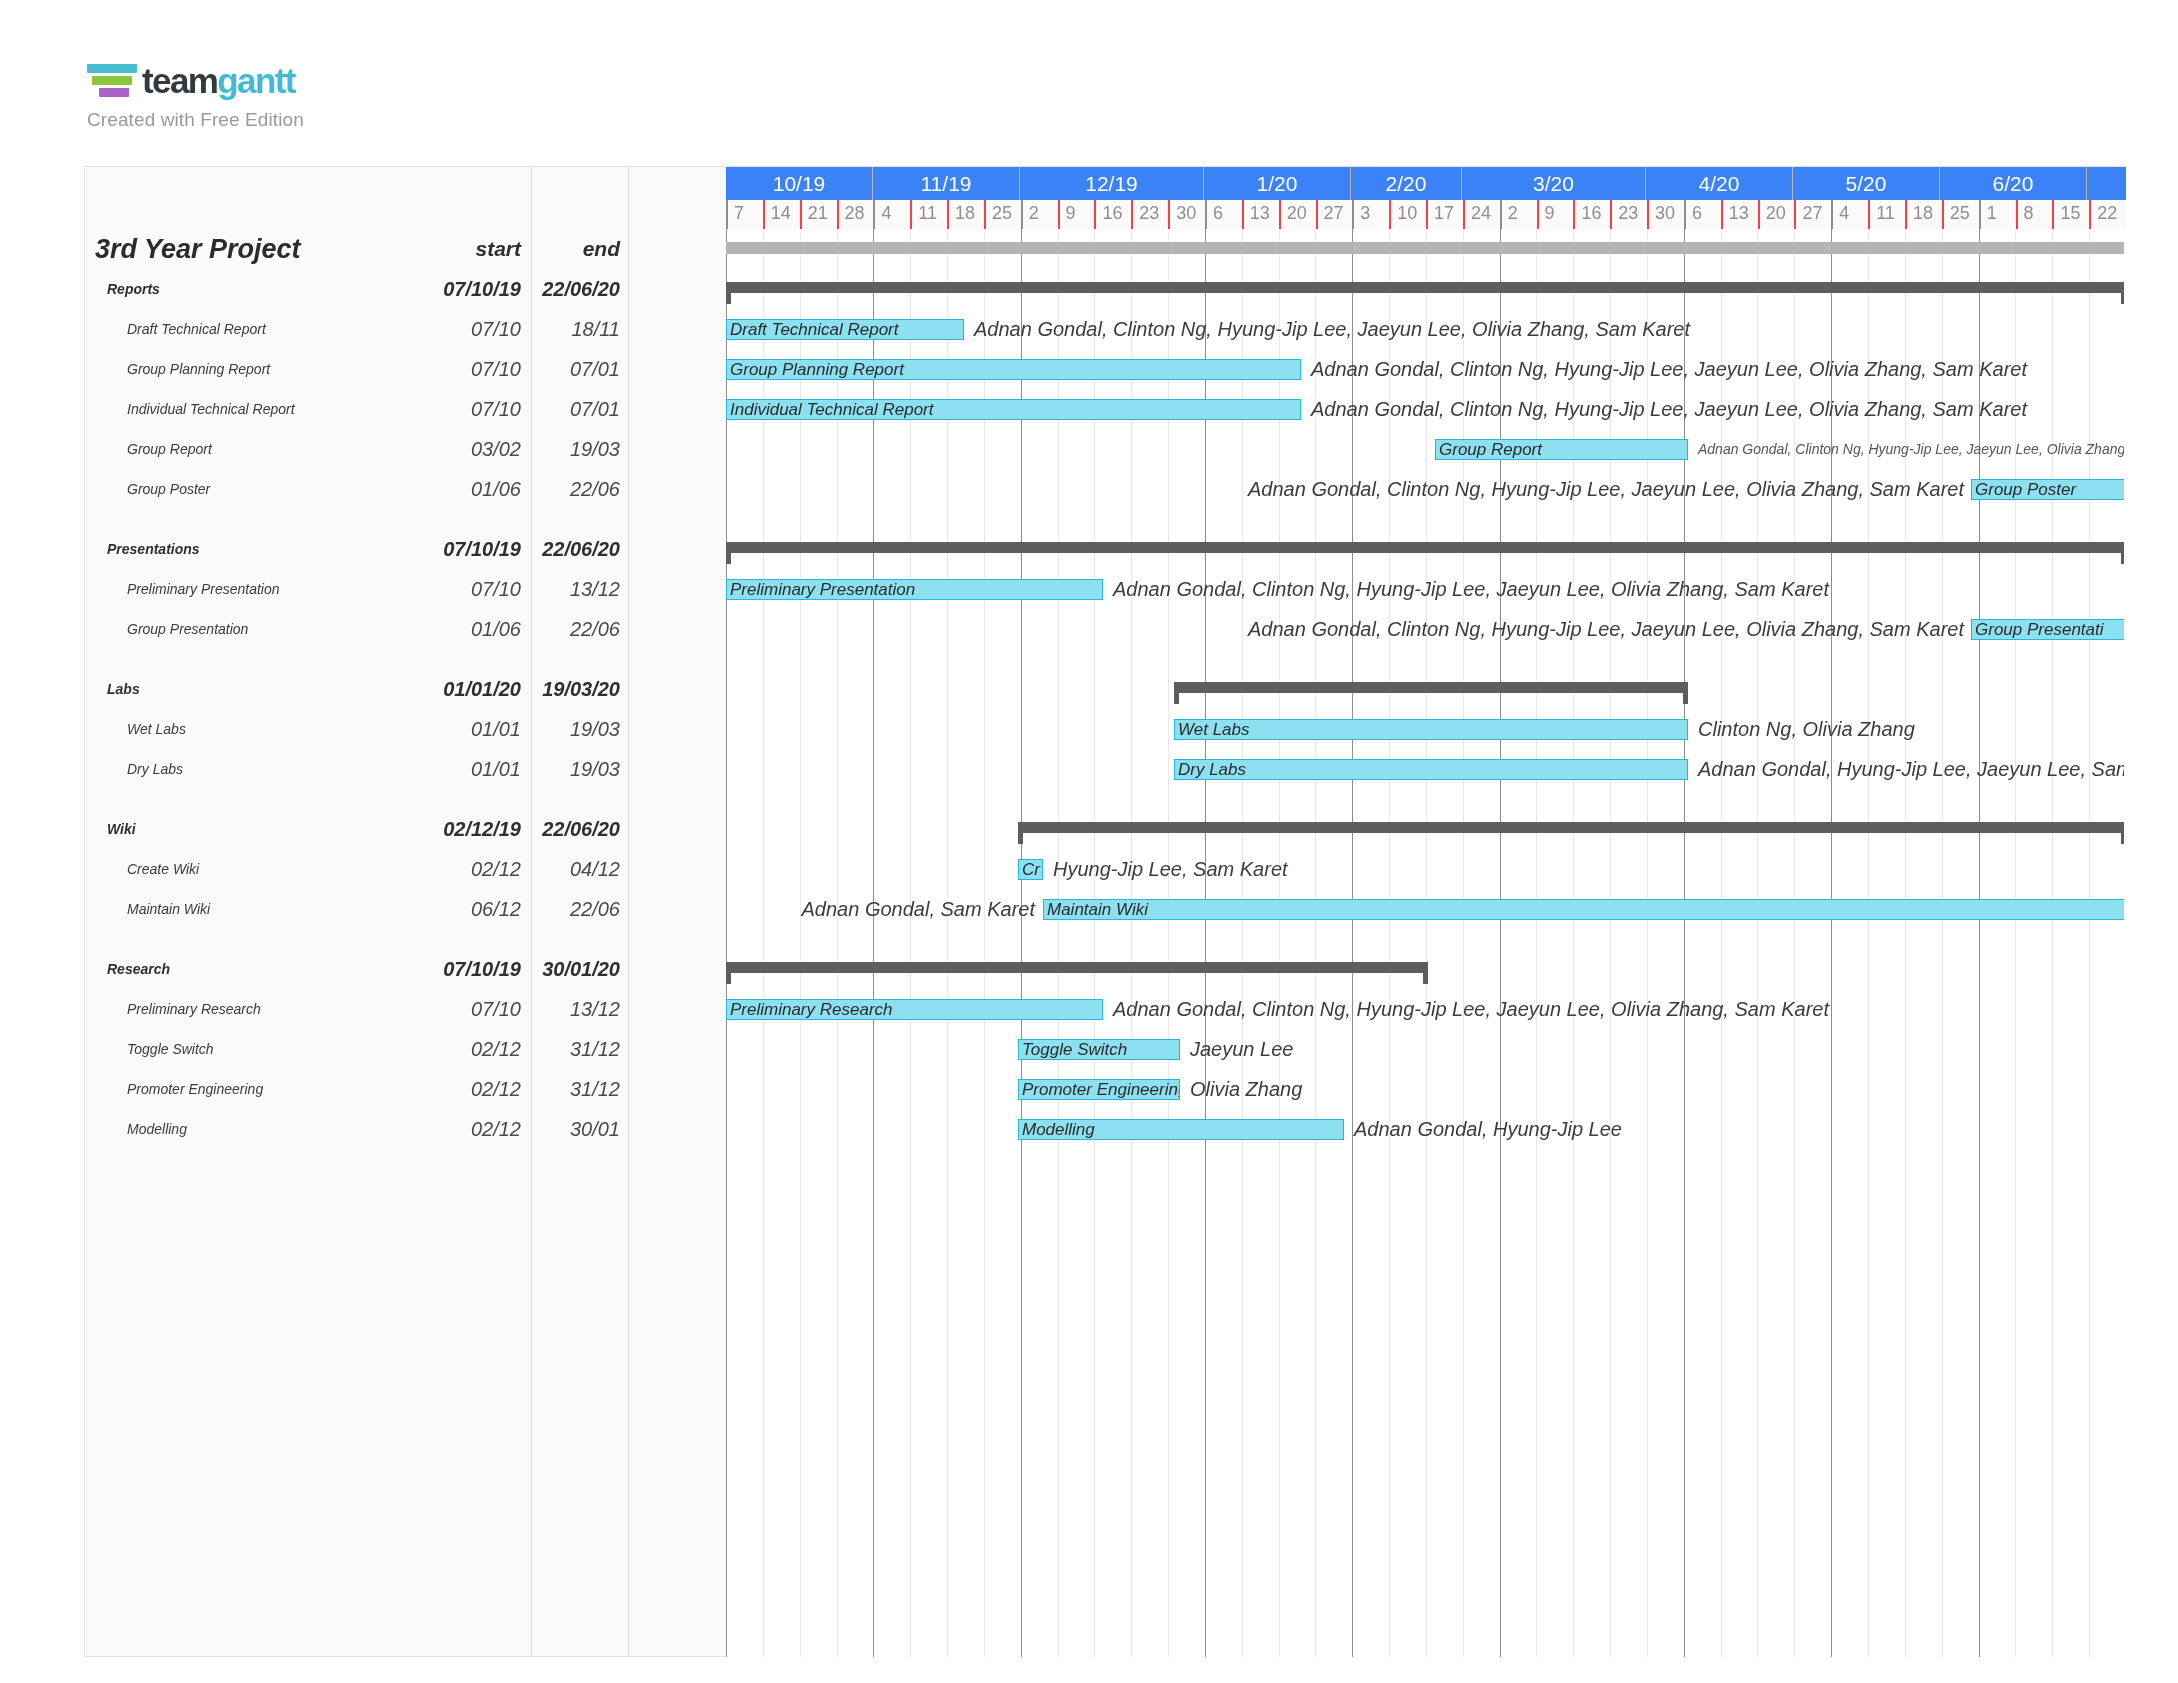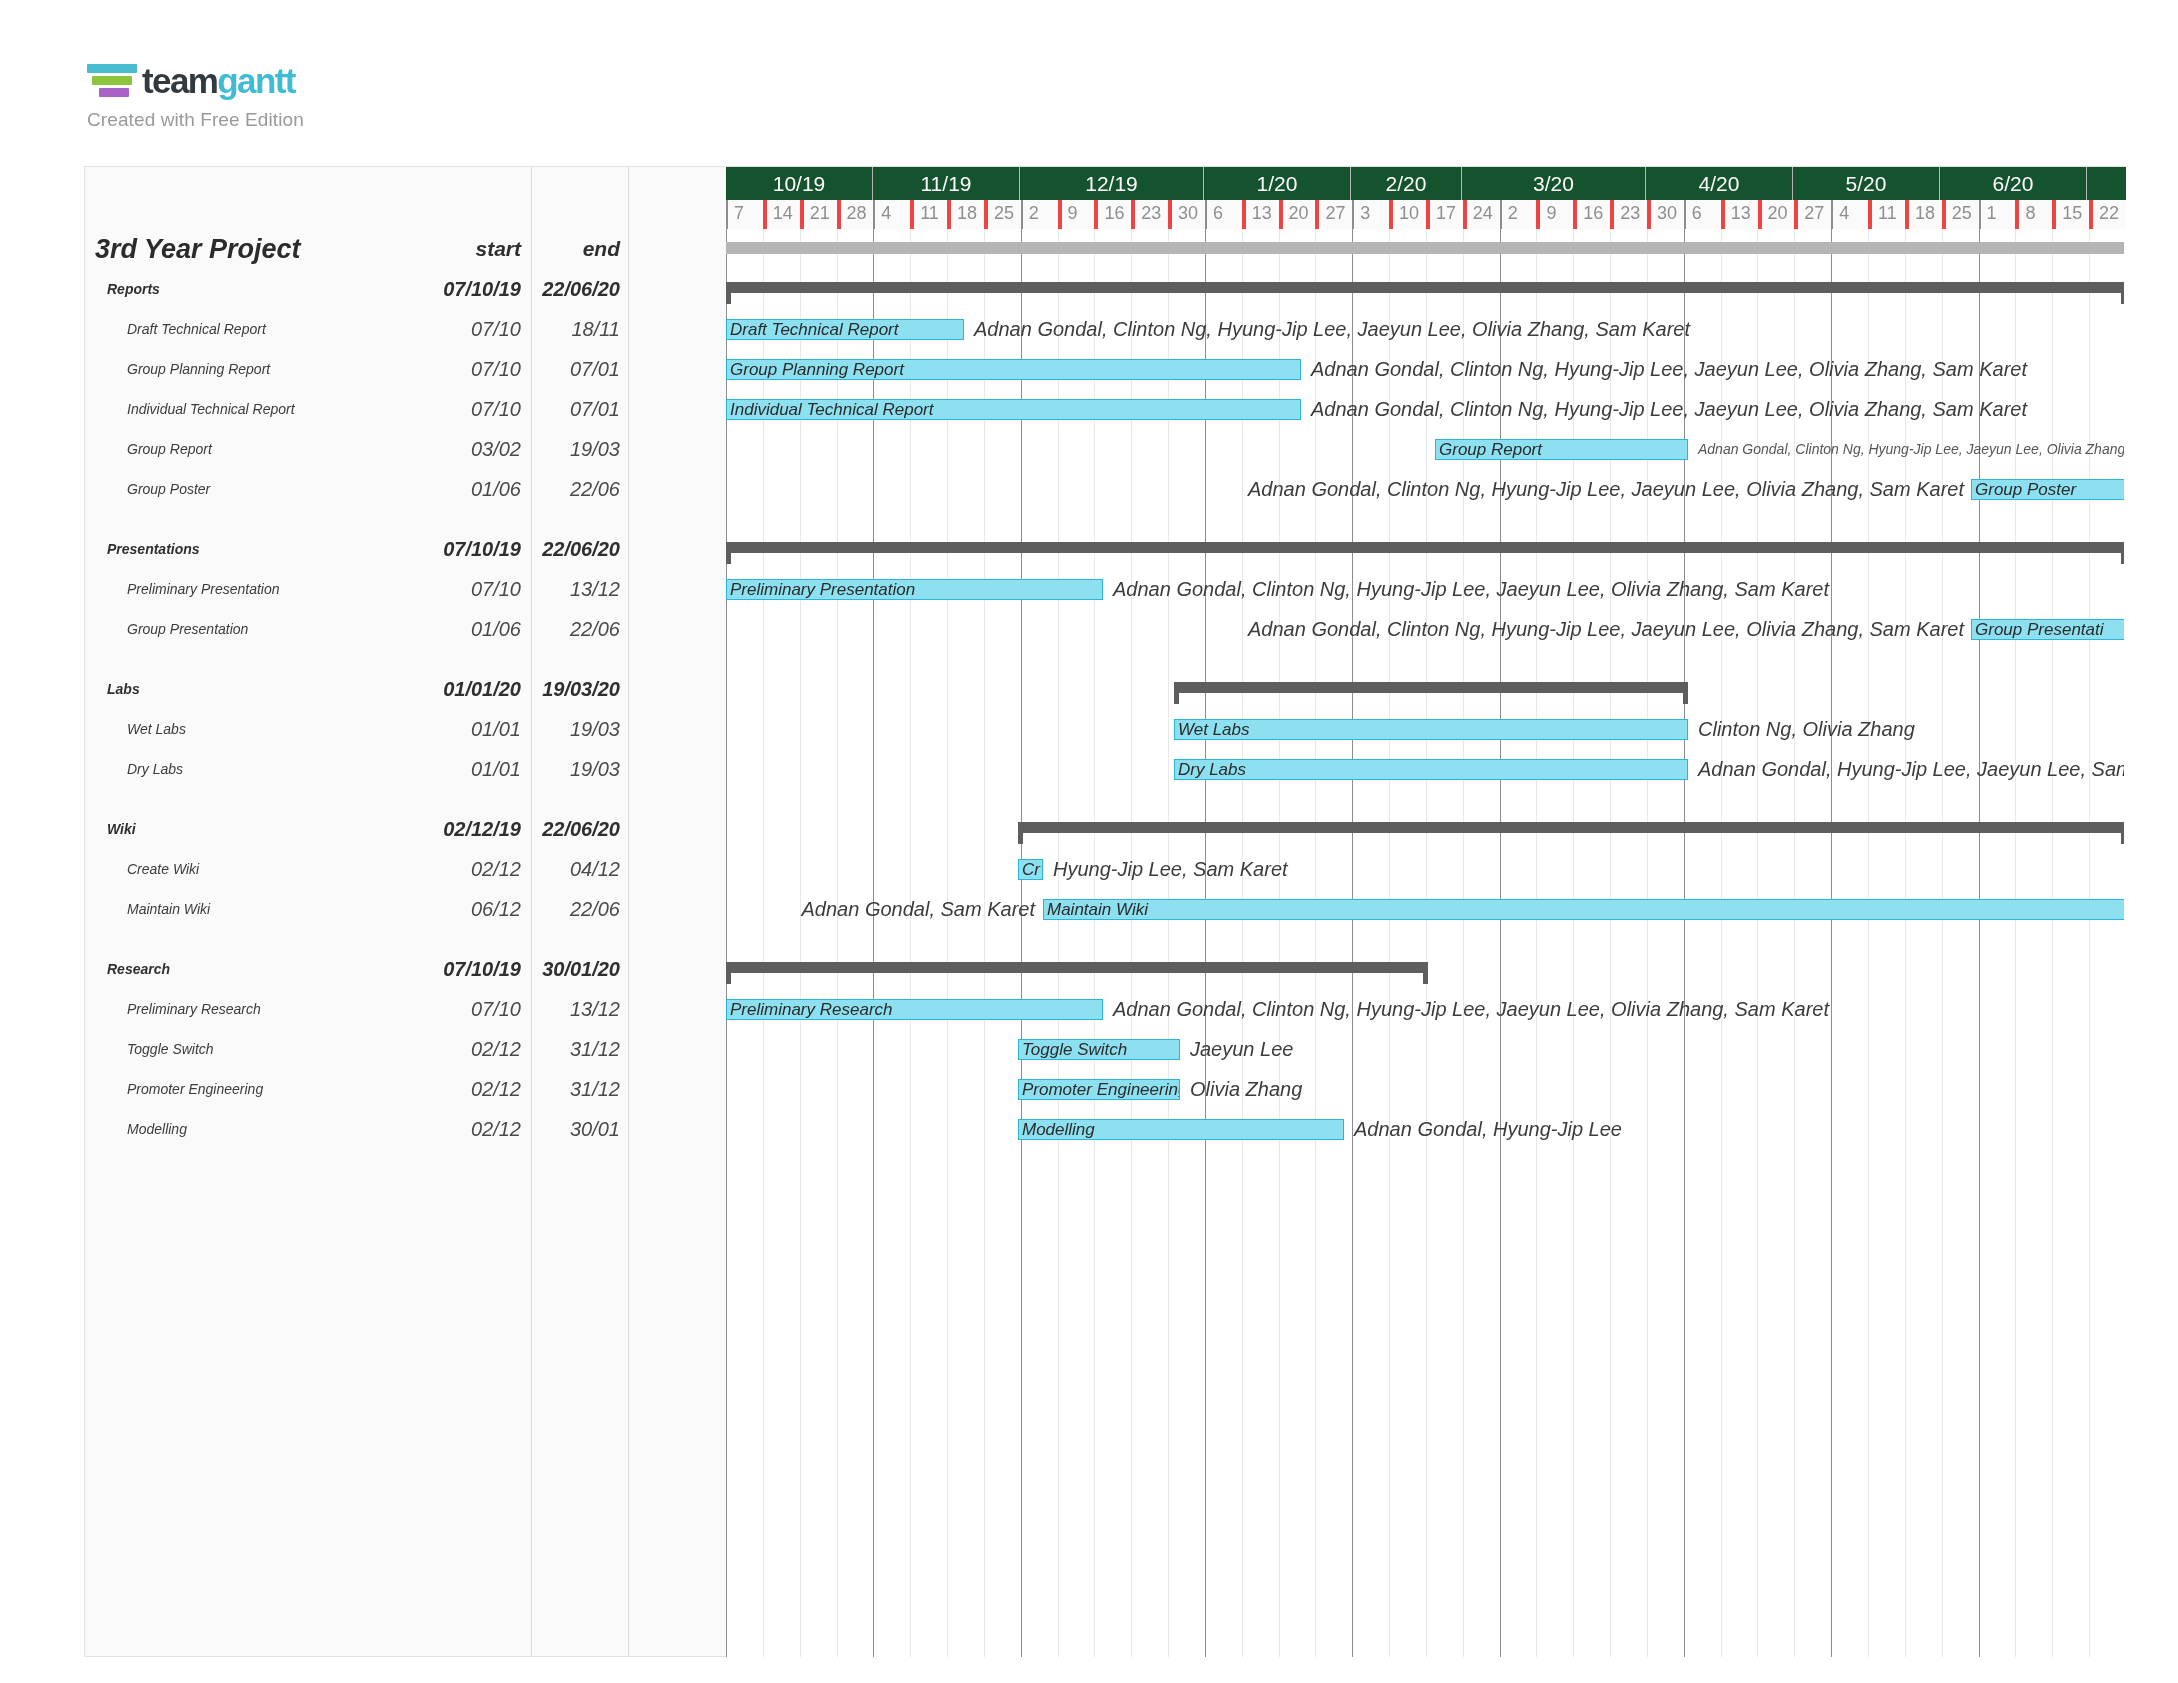--- a/index.html
+++ b/index.html
@@ -48,39 +48,39 @@
   }
   .vline { position: absolute; top: 0; width: 1px; height: 100%; background: #d9d9d9; }
   #vline-start { left: 446px; }
   #vline-end   { left: 543px; }
   #vline-grid  { left: 641px; background: #d0d0d0; }
 
   
   #tl-months {
     position: absolute; left: 641px; top: 0;
     width: 1400px; height: 33px;
-    background: #14532d;
+    background: #3b82f6;
     display: flex;
   }
   .tl-month {
     color: #ffffff; font-size: 21px;
     display: flex; align-items: center; justify-content: center;
     border-right: 1px solid #b5b5b5;
     overflow: hidden; white-space: nowrap;
   }
   #tl-weeks {
     position: absolute; left: 641px; top: 33px;
     width: 1400px; height: 30px;
     display: flex;
     background: #fafafa;
   }
   .tl-week {
     font-size: 18px; color: #8f8f8f;
     padding-left: 6px; padding-top: 3px;
-    border-left: 4px solid #ef4444;
+    border-left: 2px solid #ef4444;
     overflow: hidden; white-space: nowrap;
   }
   .tl-week.mstart { border-left: 2px solid #8d8d8d; }
 
   
   #grid {
     position: absolute; left: 641px; top: 62px;
     width: 1400px; height: 1428px;
     background: #ffffff;
     overflow: hidden;

